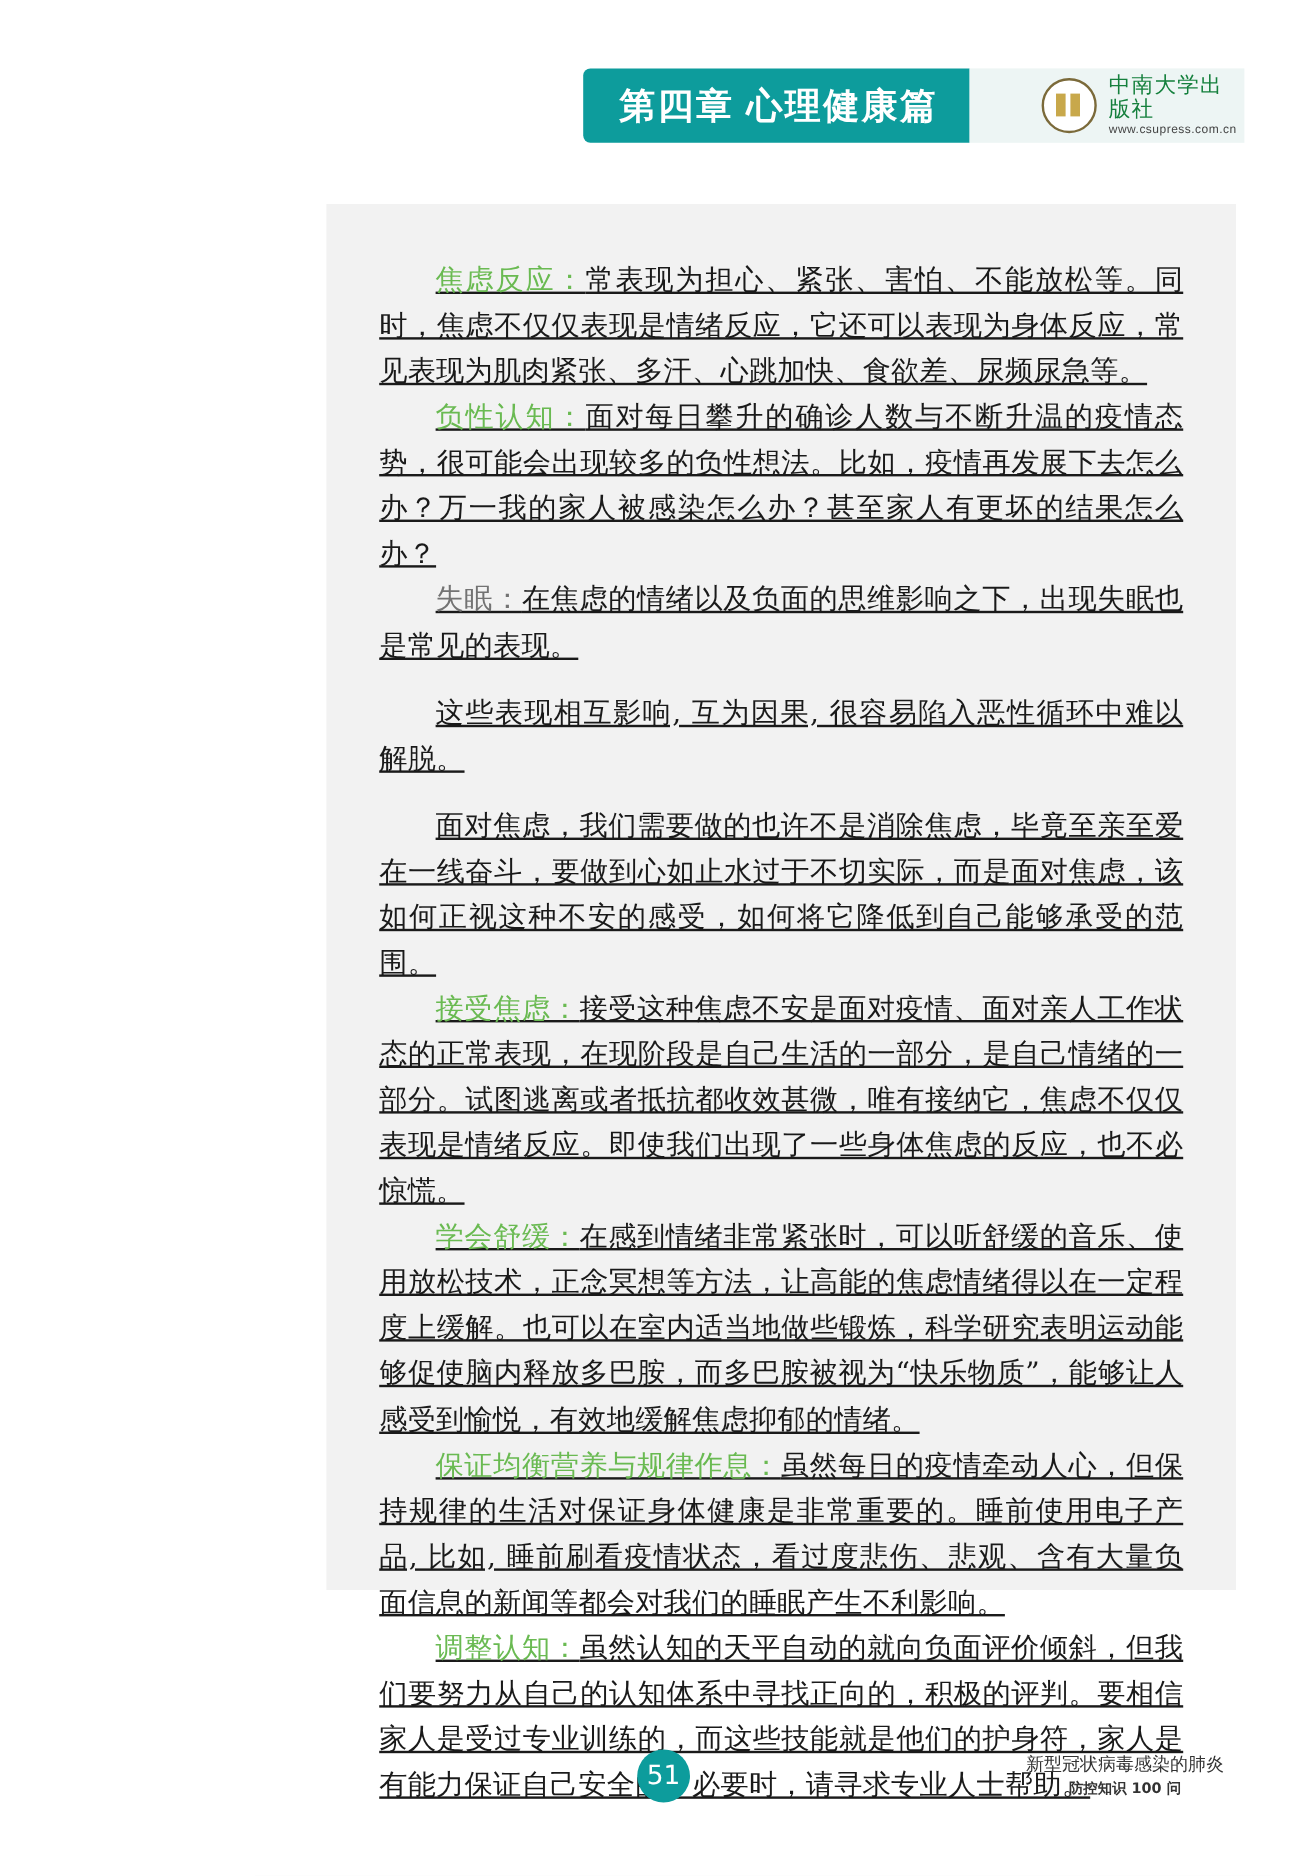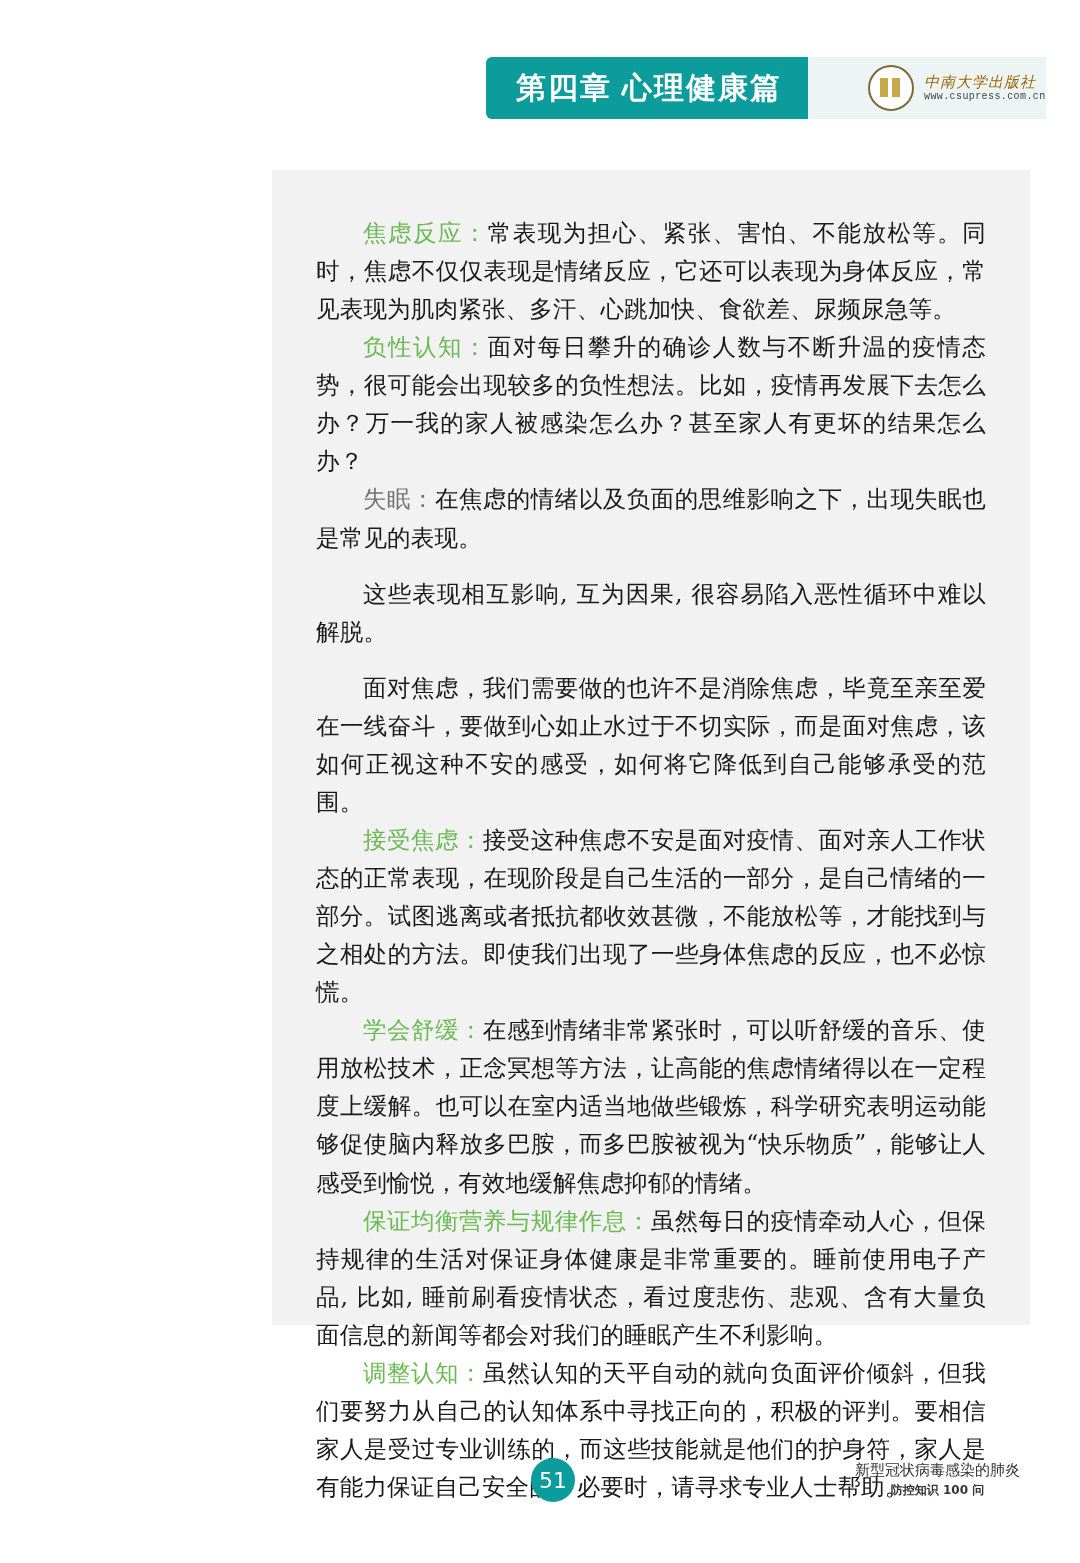--- a/index.html
+++ b/index.html
@@ -73,50 +73,50 @@
     content: "";
     position: absolute;
     left: 22px;
     top: 11px;
     width: 8px;
     height: 19px;
     background: #c8a84b;
   }
   .publisher-text { line-height: 1.15; }
   .publisher-name {
-    font-size: 15px;
-    color: #a16207;
+    font-size: 18px;
+    color: #15803d;
     font-family: "DejaVu Sans", "Liberation Sans", sans-serif;
     letter-spacing: 1px;
-    font-style: italic;
   }
   .publisher-url {
     font-size: 10px;
     color: #444;
-    font-family: Liberation Mono, monospace;
+    font-family: Liberation Sans, sans-serif;
     letter-spacing: 0.4px;
   }
 
   
   .page-body {
     position: absolute;
     top: 170px;
     left: 272px;
     width: 758px;
     height: 1155px;
     background: #f2f2f2;
     box-sizing: border-box;
     padding: 44px 44px 30px 44px;
   }
   .content {
     font-size: 23.5px;
     line-height: 1.62;
     color: #1a1a1a;
     text-align: justify;
     letter-spacing: 0.2px;
+    text-decoration: underline;
   }
   .para {
     margin: 0 0 0 0;
     text-indent: 2em;
   }
   .para.spaced { margin-top: 18px; }
   .lead-green {
     color: #6aba52;
   }
 
@@ -168,21 +168,21 @@
   </div>
 </div>
 
 <div class="page-body">
   <div class="content" id="content-root">
       <div class="para"><span class="lead-green" style="color: rgb(106, 186, 82);">焦虑反应：</span><span>常表现为担心、紧张、害怕、不能放松等。同时，焦虑不仅仅表现是情绪反应，它还可以表现为身体反应，常见表现为肌肉紧张、多汗、心跳加快、食欲差、尿频尿急等。</span></div>
       <div class="para"><span class="lead-green" style="color: rgb(106, 186, 82);">负性认知：</span><span>面对每日攀升的确诊人数与不断升温的疫情态势，很可能会出现较多的负性想法。比如，疫情再发展下去怎么办？万一我的家人被感染怎么办？甚至家人有更坏的结果怎么办？</span></div>
       <div class="para"><span class="lead-green" style="color: #737373;">失眠：</span><span>在焦虑的情绪以及负面的思维影响之下，出现失眠也是常见的表现。</span></div>
       <div class="para spaced"><span>这些表现相互影响, 互为因果, 很容易陷入恶性循环中难以解脱。</span></div>
       <div class="para spaced"><span>面对焦虑，我们需要做的也许不是消除焦虑，毕竟至亲至爱在一线奋斗，要做到心如止水过于不切实际，而是面对焦虑，该如何正视这种不安的感受，如何将它降低到自己能够承受的范围。</span></div>
-      <div class="para"><span class="lead-green" style="color: rgb(106, 186, 82);">接受焦虑：</span><span>接受这种焦虑不安是面对疫情、面对亲人工作状态的正常表现，在现阶段是自己生活的一部分，是自己情绪的一部分。试图逃离或者抵抗都收效甚微，不能放松等，才能找到与之相处的方法。即使我们出现了一些身体焦虑的反应，也不必惊慌。</span></div>
+      <div class="para"><span class="lead-green" style="color: rgb(106, 186, 82);">接受焦虑：</span><span>接受这种焦虑不安是面对疫情、面对亲人工作状态的正常表现，在现阶段是自己生活的一部分，是自己情绪的一部分。试图逃离或者抵抗都收效甚微，唯有接纳它，焦虑不仅仅表现是情绪反应。即使我们出现了一些身体焦虑的反应，也不必惊慌。</span></div>
       <div class="para"><span class="lead-green" style="color: rgb(106, 186, 82);">学会舒缓：</span><span>在感到情绪非常紧张时，可以听舒缓的音乐、使用放松技术，正念冥想等方法，让高能的焦虑情绪得以在一定程度上缓解。也可以在室内适当地做些锻炼，科学研究表明运动能够促使脑内释放多巴胺，而多巴胺被视为“快乐物质”，能够让人感受到愉悦，有效地缓解焦虑抑郁的情绪。</span></div>
       <div class="para"><span class="lead-green" style="color: rgb(106, 186, 82);">保证均衡营养与规律作息：</span><span>虽然每日的疫情牵动人心，但保持规律的生活对保证身体健康是非常重要的。睡前使用电子产品, 比如, 睡前刷看疫情状态，看过度悲伤、悲观、含有大量负面信息的新闻等都会对我们的睡眠产生不利影响。</span></div>
       <div class="para"><span class="lead-green" style="color: rgb(106, 186, 82);">调整认知：</span><span>虽然认知的天平自动的就向负面评价倾斜，但我们要努力从自己的认知体系中寻找正向的，积极的评判。要相信家人是受过专业训练的，而这些技能就是他们的护身符，家人是有能力保证自己安全的。必要时，请寻求专业人士帮助。</span></div>
     </div>
 </div>
 
 <div class="page-number">51</div>
 <div class="footer-right">
   <div class="footer-line1">新型冠状病毒感染的肺炎</div>
   <div class="footer-line2">防控知识 100 问</div>

